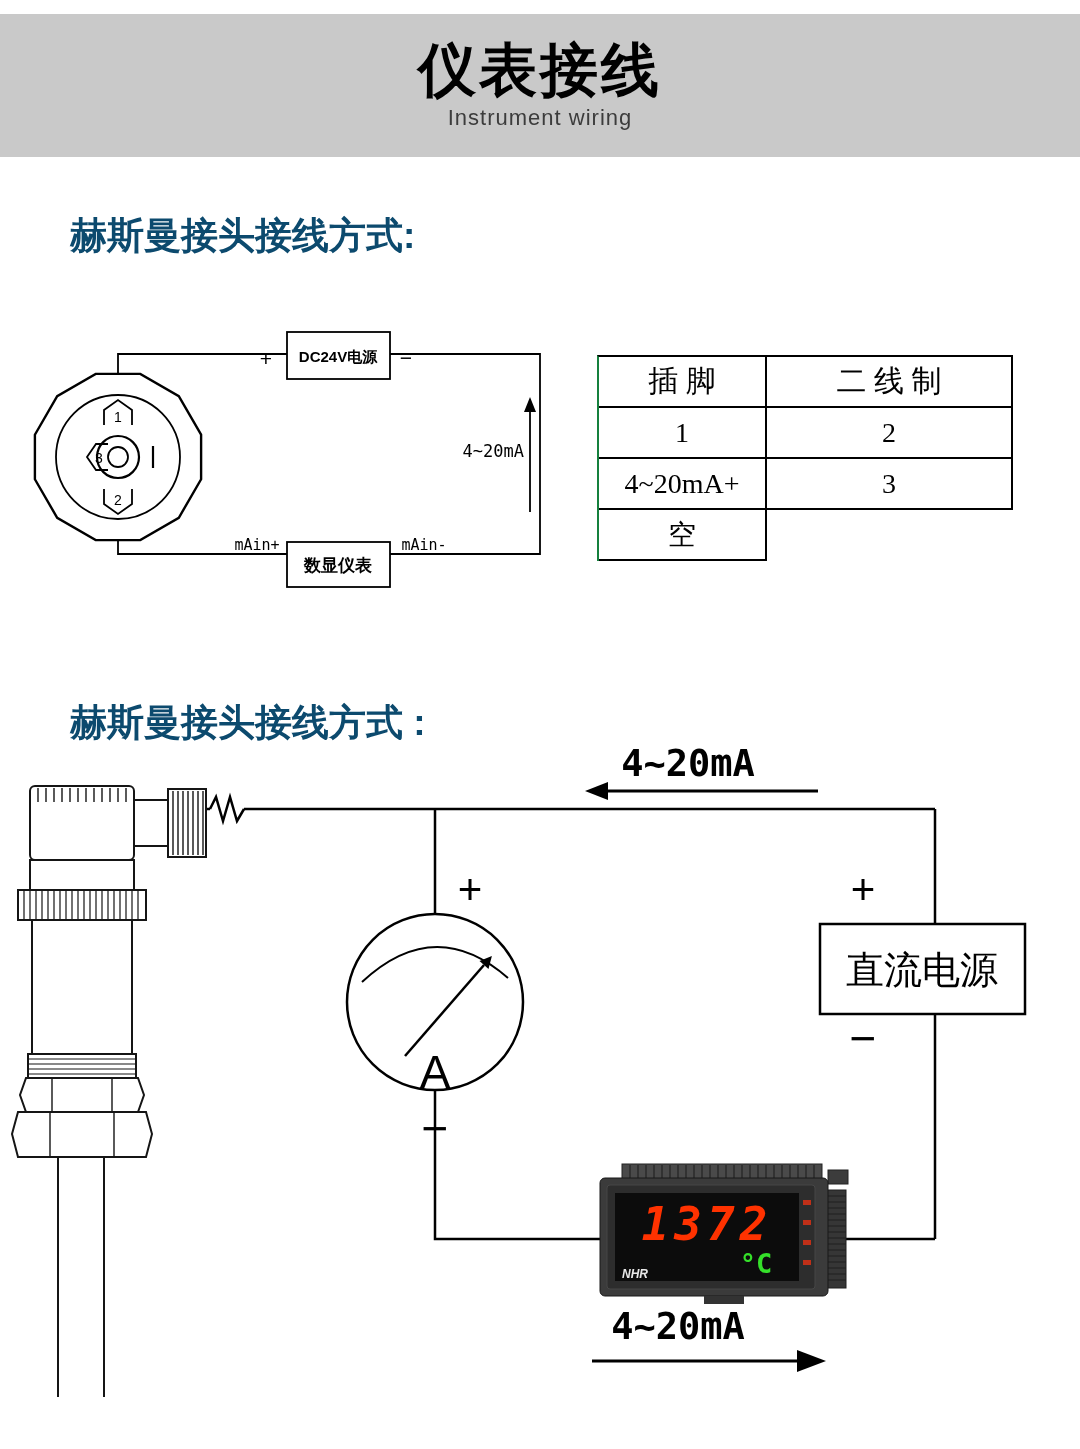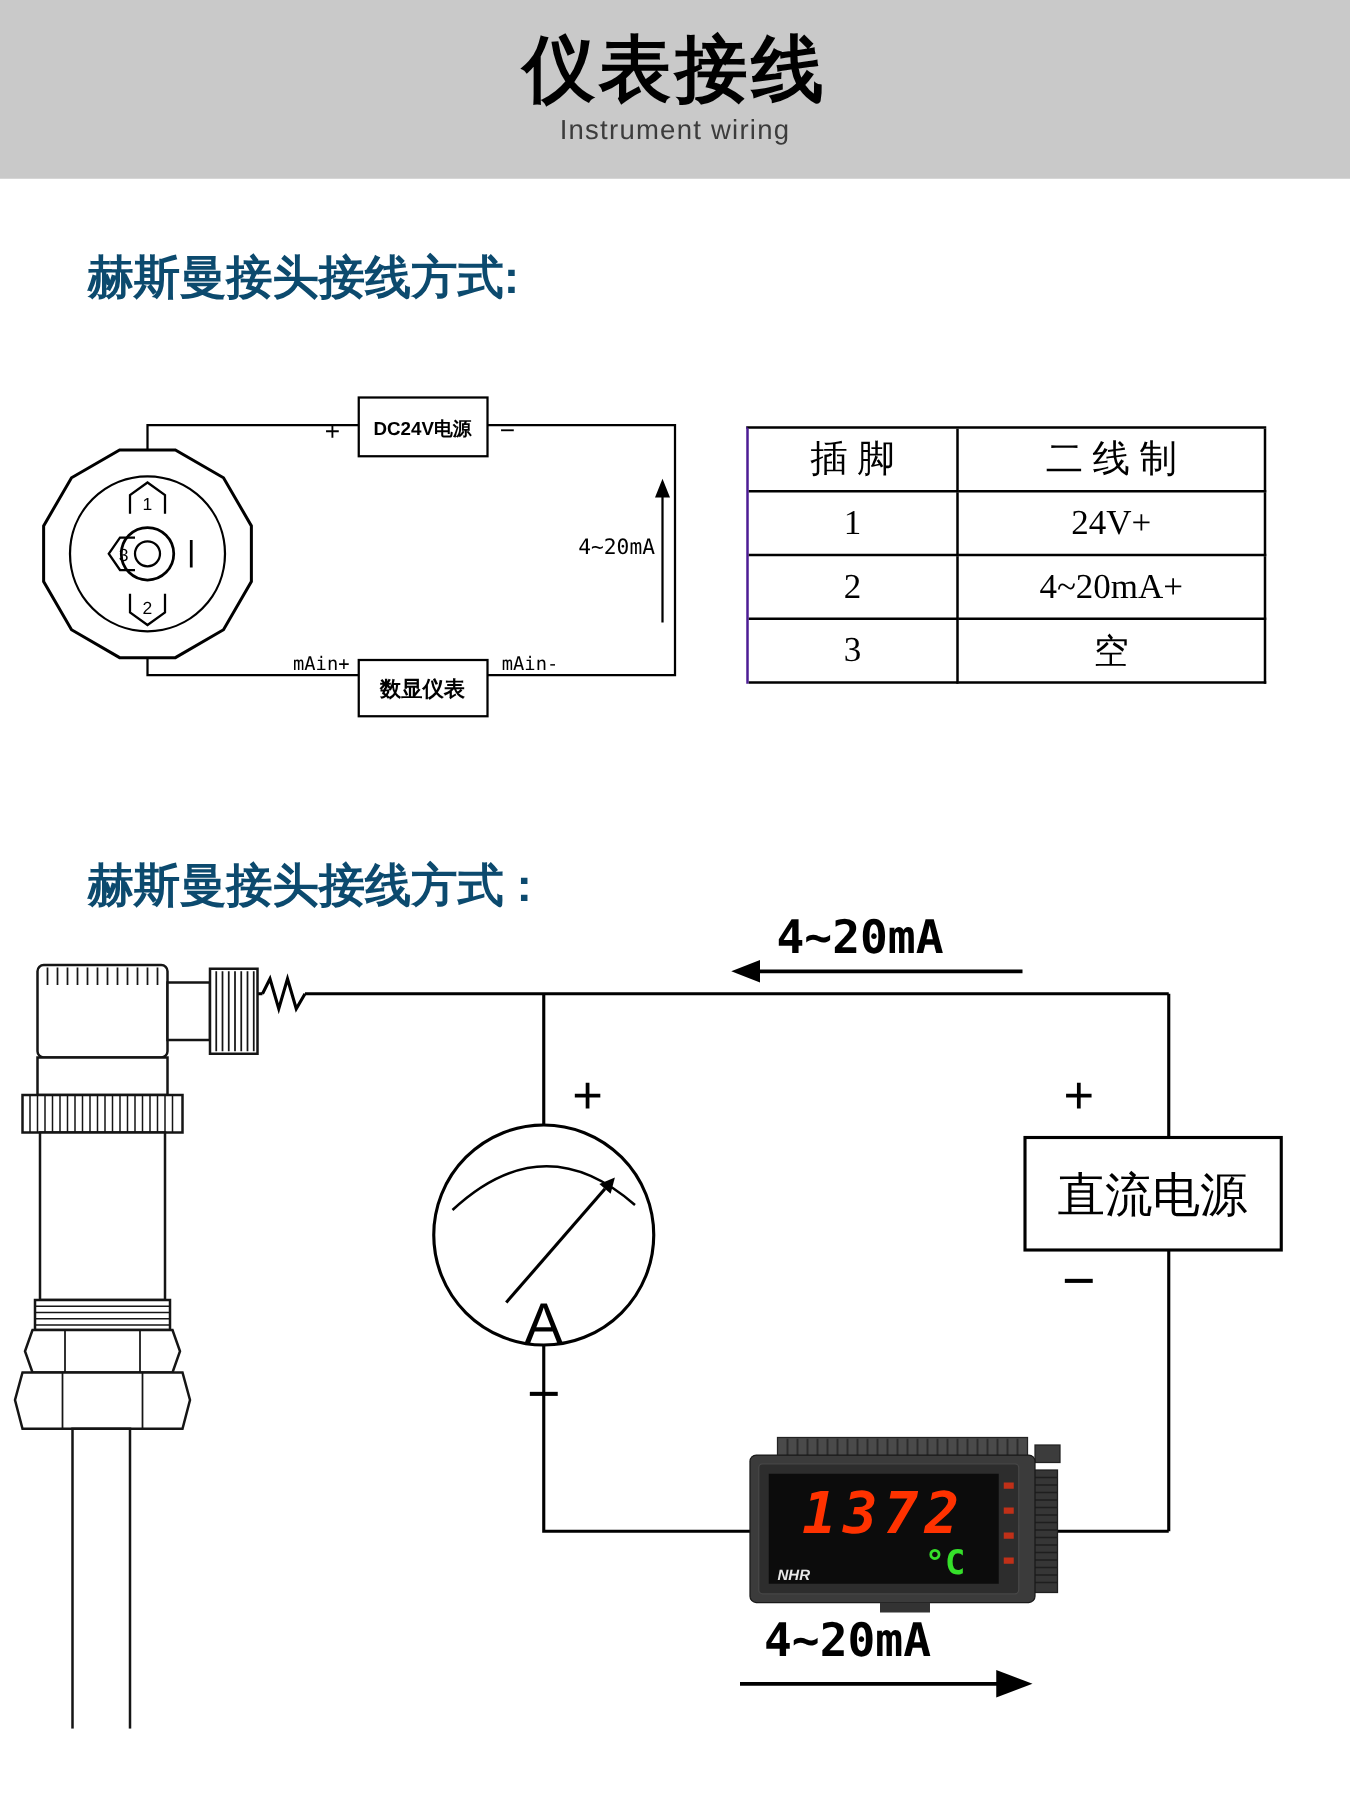--- a/index.html
+++ b/index.html
@@ -1,35 +1,35 @@
 <!DOCTYPE html>
 <html><head>
 <meta charset="utf-8">
 <style>
   * { margin:0; padding:0; box-sizing:border-box; }
   html,body { background:#ffffff; }
   body { font-family:"Liberation Sans", sans-serif; }
-  .page { position:relative; width:1080px; height:1383px; margin:0 auto; background:#fff; overflow:hidden;text-decoration:underline; }
+  .page { position:relative; width:1080px; height:1383px; margin:14px auto; background:#fff; overflow:hidden;text-decoration:underline; }
 
   .banner { position:absolute; top:0; left:0; width:1080px; height:143px; background:#c9c9c9;
             display:flex; flex-direction:column; align-items:center; justify-content:center; }
   .banner h1 { font-size:58px; font-weight:bold; color:#000; letter-spacing:3px; line-height:1.05; }
   .banner p { font-size:22px; color:#3c3c3c; margin-top:5px; letter-spacing:1px; }
 
   .sec-heading { position:absolute; left:70px; font-size:37px; font-weight:bold; color:#0c4a6e;
                  font-family:"Liberation Sans", sans-serif; }
   #sec1-heading { top:197px; }
   #sec2-heading { top:684px; }
 
   .diagram1 { position:absolute; left:0; top:280px; }
   .diagram2 { position:absolute; left:0; top:730px; }
 
   .pin-table { position:absolute; left:597px; top:341px; width:416px; height:206px;
                display:grid; grid-template-columns:168px 1fr; grid-template-rows:repeat(4,1fr);
-               border-top:2px solid #000; border-left:2px solid #4c1d95;
+               border-top:2px solid #000; border-left:2px solid #15803d;
                font-family:"Liberation Serif", serif; background:#fff; }
   .pin-table .cell { border-right:2px solid #000; border-bottom:2px solid #000;
                      display:flex; align-items:center; justify-content:center;
                      font-size:28px; color:#000; }
   .pin-table .cell.head { font-size:30px; }
 
   .mono  { font-family:"DejaVu Sans Mono", monospace; }
   .sans  { font-family:"Liberation Sans", sans-serif; }
   .serif { font-family:"Liberation Serif", serif; }
   .bold  { font-weight:bold; }
@@ -76,21 +76,20 @@
       <path d="M108 150 L96 150 L87 163 L96 176 L108 176" fill="none" stroke="#000" stroke-width="1.8"></path>
       <text class="sans" x="99" y="169" font-size="14" text-anchor="middle">3</text>
       <line x1="153" y1="152" x2="153" y2="174" stroke="#000" stroke-width="2.2"></line>
     </g>
   </svg>
 
   <div class="pin-table">
     <div class="cell head">插 脚</div>
     <div class="cell head">二 线 制</div>
     <div class="cell">1</div>
-    <div class="cell">24V+</div>
     <div class="cell">2</div>
     <div class="cell">4~20mA+</div>
     <div class="cell">3</div>
     <div class="cell">空</div>
   </div>
 
   <h2 id="sec2-heading" class="sec-heading">赫斯曼接头接线方式 :</h2>
 
   <svg class="diagram2" width="1080" height="719" viewBox="0 0 1080 719" xmlns="http://www.w3.org/2000/svg">
 

